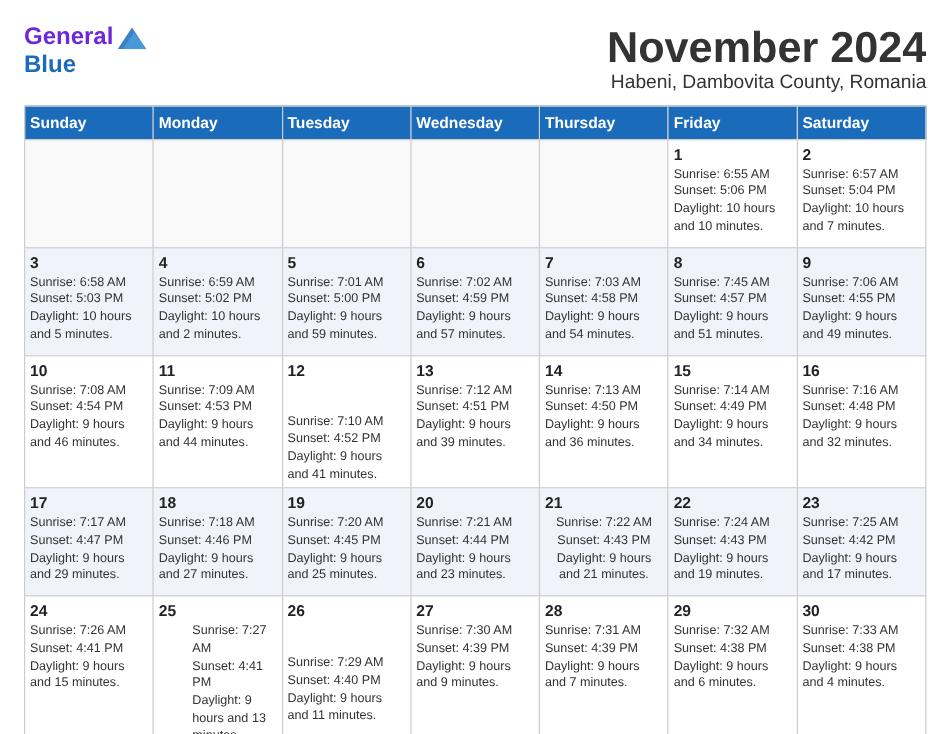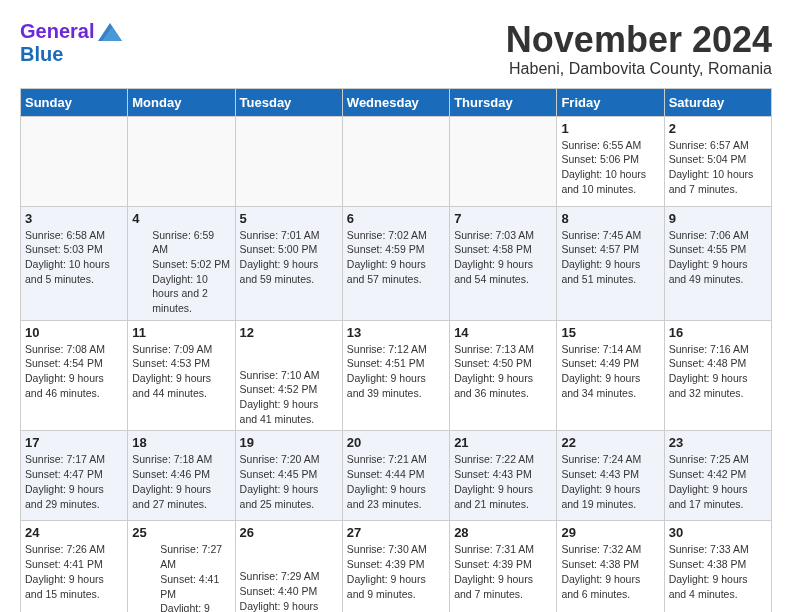--- a/index.html
+++ b/index.html
@@ -156,21 +156,21 @@
       </tr>
       <tr class="week-even">
         <td>
           <span class="day-number">3</span>
           <div class="day-info" style="white-space: pre-line;">Sunrise: 6:58 AM
 Sunset: 5:03 PM
 Daylight: 10 hours and 5 minutes.</div>
         </td>
         <td>
           <span class="day-number">4</span>
-          <div class="day-info" style="white-space: pre-line; margin-left: 20px;">Sunrise: 6:59 AM
+          <div class="day-info" style="white-space: pre-line;">Sunrise: 6:59 AM
 Sunset: 5:02 PM
 Daylight: 10 hours and 2 minutes.</div>
         </td>
         <td>
           <span class="day-number">5</span>
           <div class="day-info" style="white-space: pre-line;">Sunrise: 7:01 AM
 Sunset: 5:00 PM
 Daylight: 9 hours and 59 minutes.</div>
         </td>
         <td>
@@ -262,21 +262,21 @@
 Daylight: 9 hours and 25 minutes.</div>
         </td>
         <td>
           <span class="day-number">20</span>
           <div class="day-info" style="white-space: pre-line;">Sunrise: 7:21 AM
 Sunset: 4:44 PM
 Daylight: 9 hours and 23 minutes.</div>
         </td>
         <td>
           <span class="day-number">21</span>
-          <div class="day-info" style="white-space: pre-line;">Sunrise: 7:22 AM
+          <div class="day-info" style="white-space: pre-line; text-align: center;">Sunrise: 7:22 AM
 Sunset: 4:43 PM
 Daylight: 9 hours and 21 minutes.</div>
         </td>
         <td>
           <span class="day-number">22</span>
           <div class="day-info" style="white-space: pre-line;">Sunrise: 7:24 AM
 Sunset: 4:43 PM
 Daylight: 9 hours and 19 minutes.</div>
         </td>
         <td>

